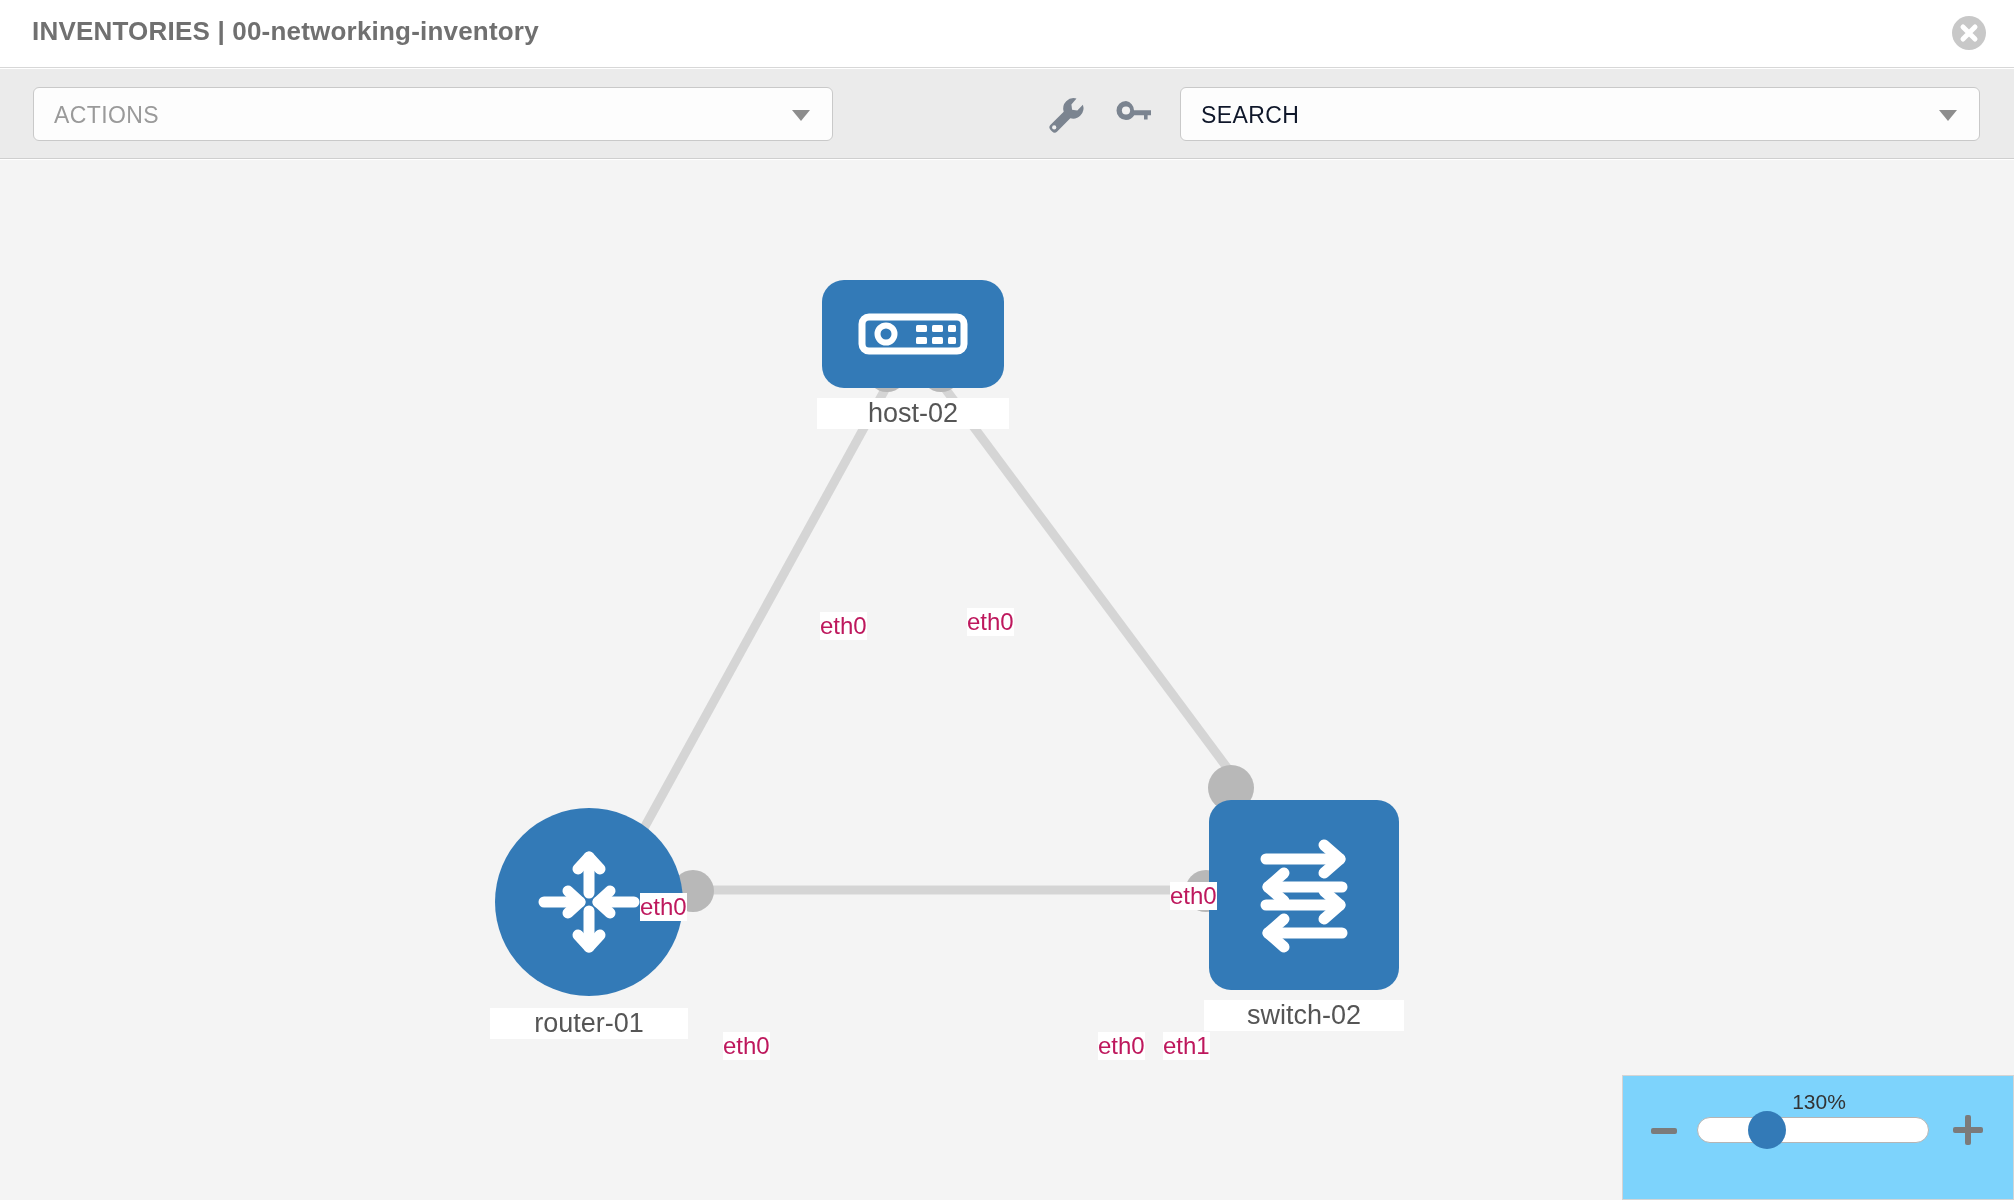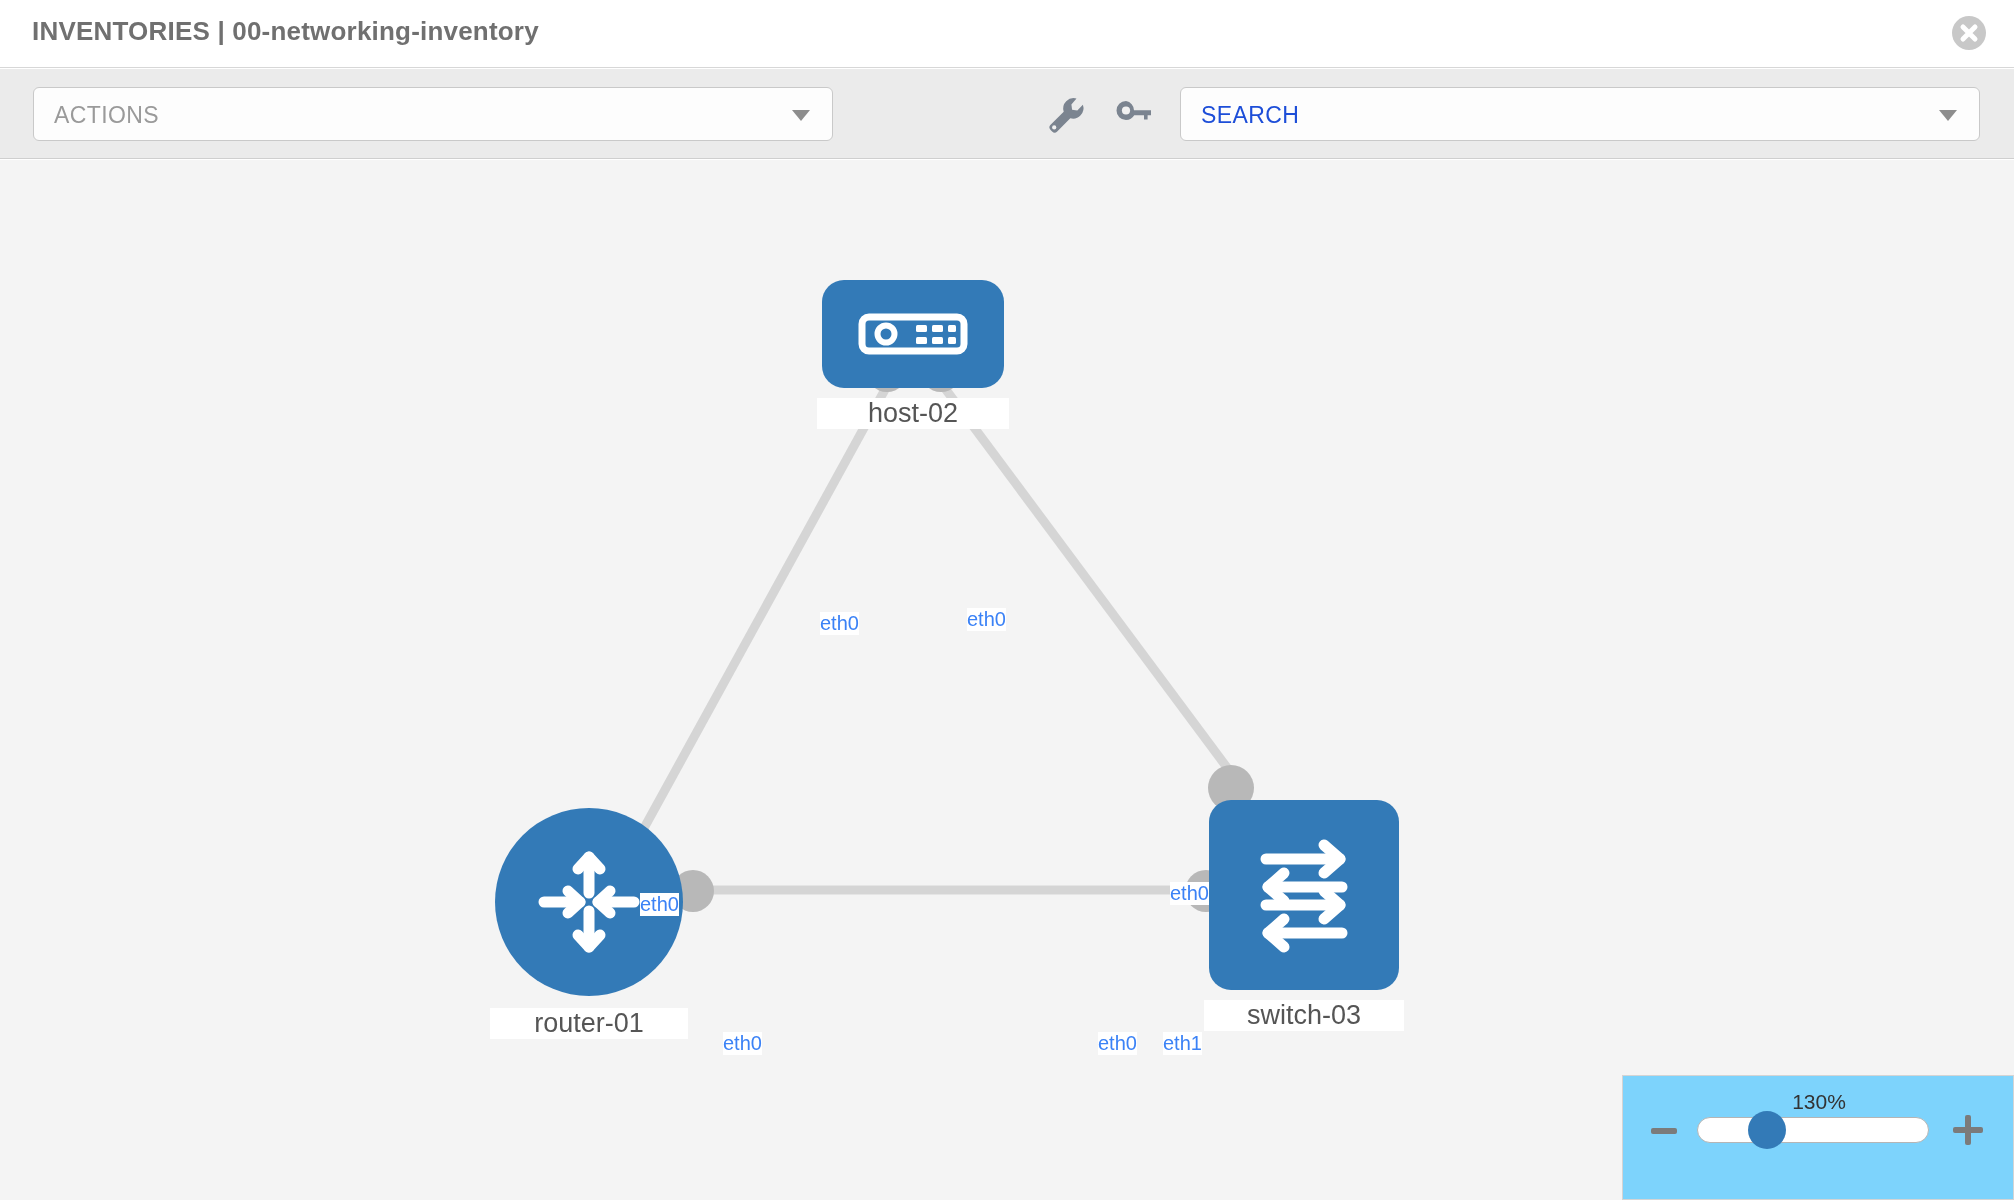--- a/index.html
+++ b/index.html
@@ -70,21 +70,21 @@
 
   .search-select {
     position: absolute; left: 1180px; top: 18px;
     width: 800px; height: 54px;
     background: #fdfdfd;
     border: 1px solid #c9c9c9;
     border-radius: 6px;
   }
   .search-select .sel-label {
     position: absolute; left: 20px; top: 14px;
-    font-size: 23px; color: #1d4ed8; letter-spacing: 0.4px;
+    font-size: 23px; color: #0f172a; letter-spacing: 0.4px;
   }
 
   
   .canvas {
     position: absolute; top: 160px; left: 0;
     width: 2014px; height: 1040px;
     background: #f4f4f4;
     overflow: hidden;
   }
   .canvas svg.links {
@@ -105,21 +105,21 @@
   .node-label {
     position: absolute;
     font-size: 27px; color: #555555;
     background: #ffffff;
     white-space: nowrap;
     text-align: center;
   }
 
   .port-label {
     position: absolute;
-    font-size: 20px; color: #3b82f6;
+    font-size: 24px; color: #be185d;
     background: #ffffff;
     white-space: nowrap;
   }
 
   .connector {
     position: absolute;
     background: #b8b8b8;
     border-radius: 50%;
   }
 
@@ -277,21 +277,21 @@
             <path d="M40 38 L24 52 L40 66"></path>
 
             <path d="M22 70 L96 70"></path>
             <path d="M80 56 L96 70 L80 84"></path>
 
             <path d="M98 98 L24 98"></path>
             <path d="M40 84 L24 98 L40 112"></path>
           </g>
         </svg>
       </div>
-      <div class="node-label" style="left:-5px; top:200px; width:200px;">switch-03</div>
+      <div class="node-label" style="left:-5px; top:200px; width:200px;">switch-02</div>
     </div>
 
     <div class="port-label" style="left:640px; top:733px;">eth0</div>
     <div class="port-label" style="left:1170px; top:722px;">eth0</div>
 
     <div class="port-label" style="left:723px; top:872px;">eth0</div>
     <div class="port-label" style="left:1098px; top:872px;">eth0</div>
     <div class="port-label" style="left:1163px; top:872px;">eth1</div>
 
     <div class="zoom-panel">

